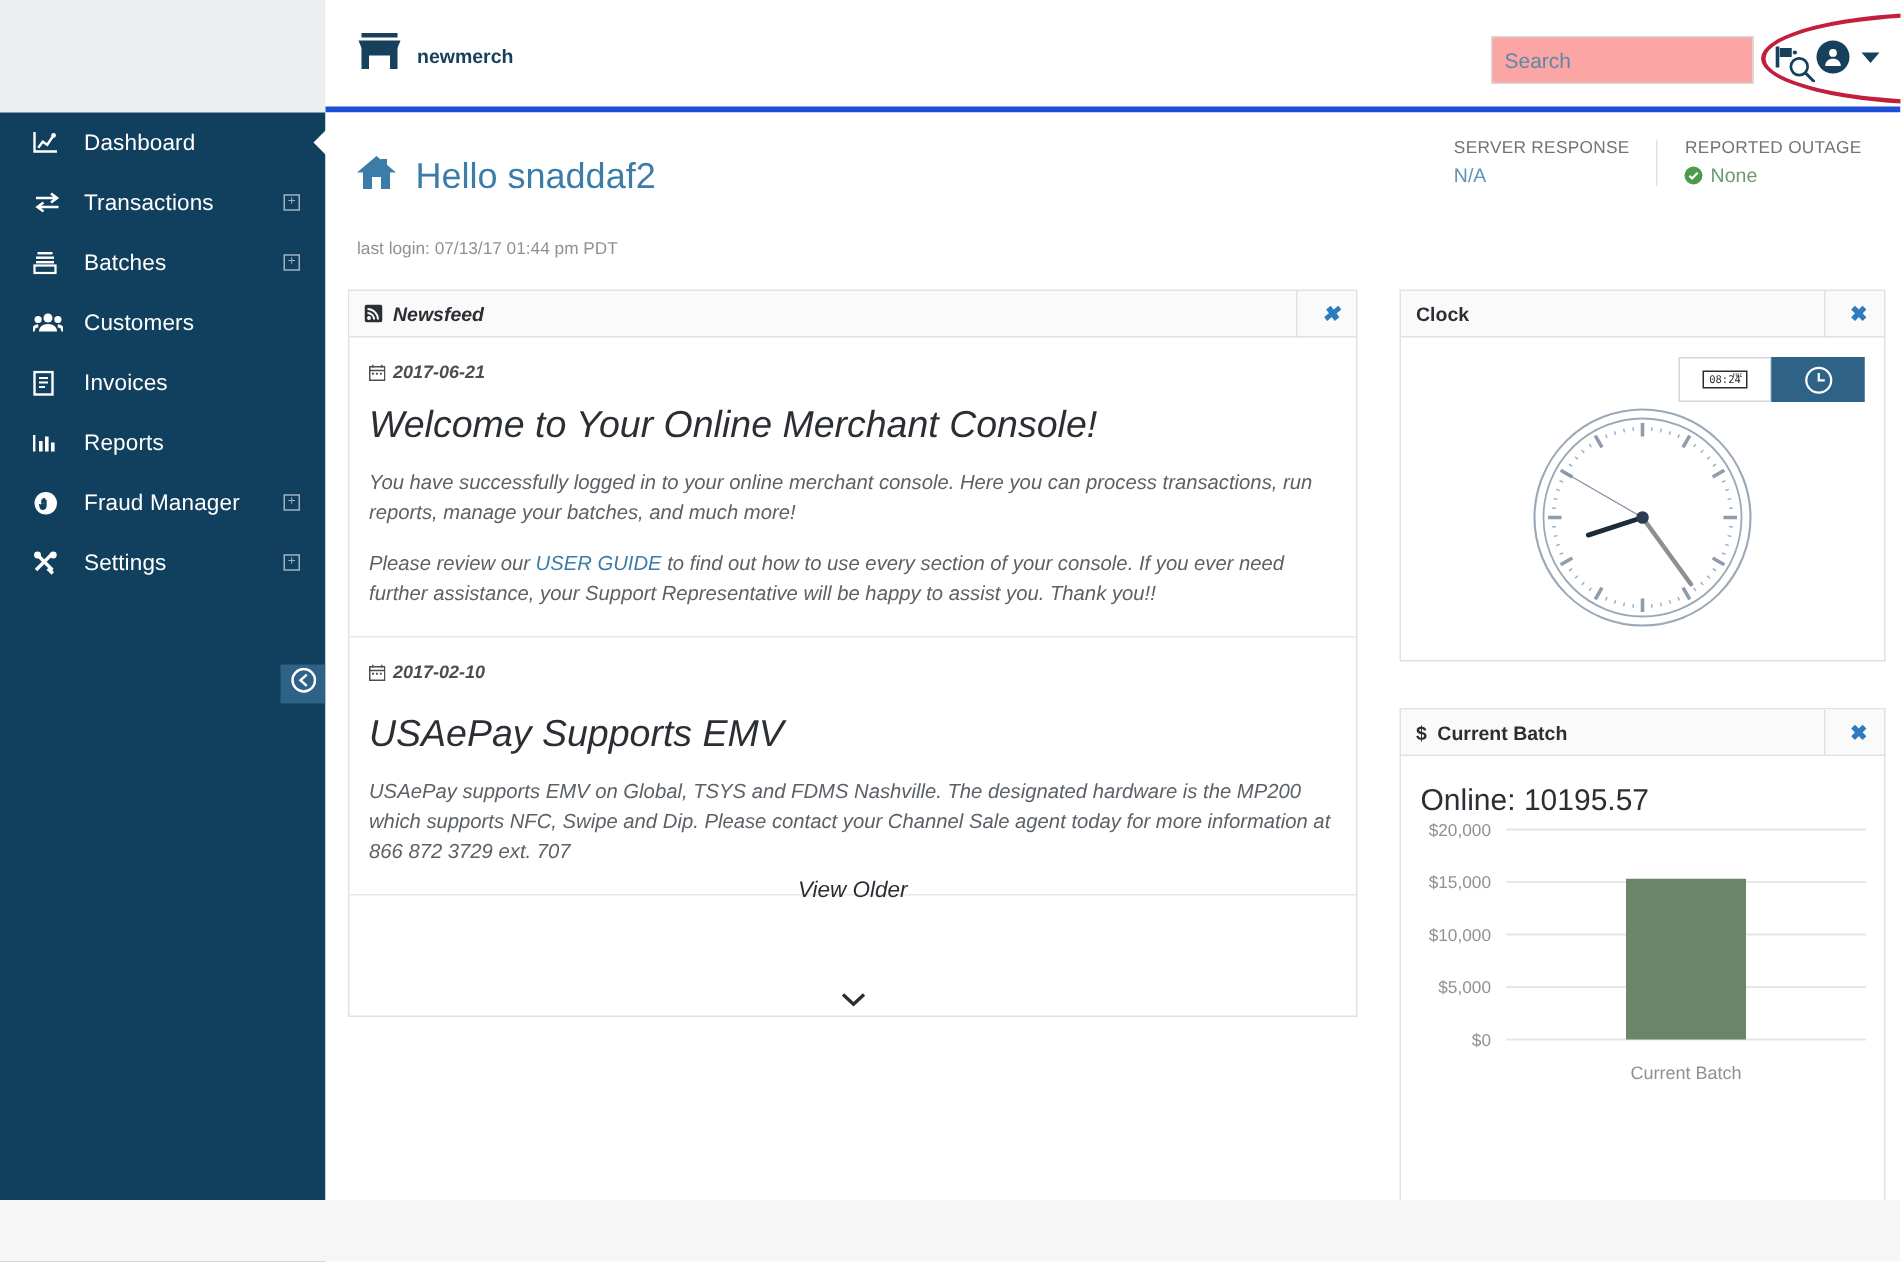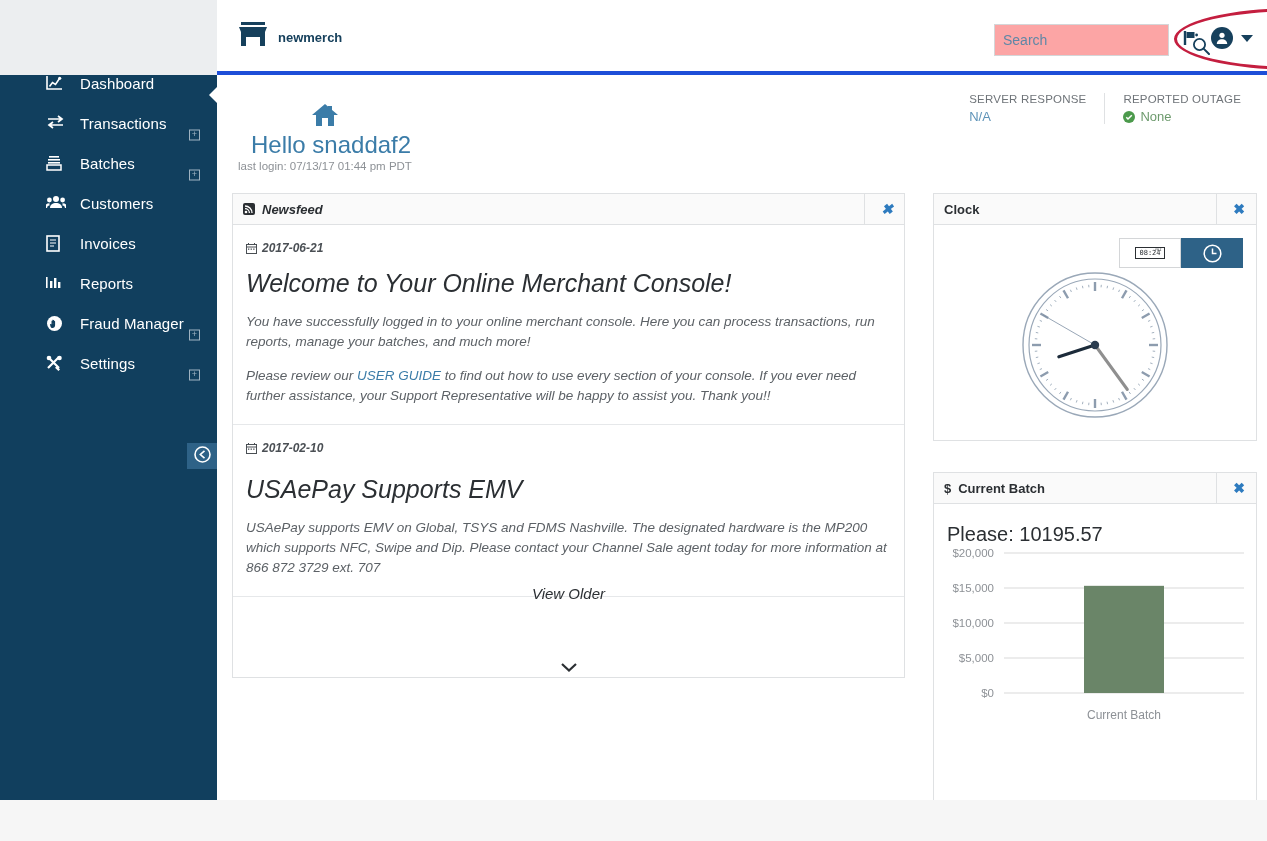--- a/index.html
+++ b/index.html
@@ -14,22 +14,22 @@
   
   #sidebar {
     position: absolute; left: 0; top: 75px; width: 217px; bottom: 0;
     background: #113f5e;
   }
   #sidebar-topgap {
     position: absolute; left: 0; top: 0; width: 217px; height: 75px;
     background: #eceef0;
   }
   .nav-item {
-    position: relative; height: 40px; display: flex; align-items: flex-start;
-    color: #ffffff; font-size: 15px; cursor: pointer; margin-left: 24px;
+    position: relative; height: 40px; display: flex; align-items: center;
+    color: #ffffff; font-size: 15px; cursor: pointer;
   }
   .nav-icon {
     width: 30px; margin-left: 22px; display: flex; align-items: center;
     justify-content: flex-start; color: #fff;
   }
   .nav-label { margin-left: 4px; letter-spacing: .1px; }
   .nav-plus {
     position: absolute; right: 17px; top: 50%; transform: translateY(-50%);
     width: 11px; height: 11px; border: 1px solid #9fb3c2; color: #9fb3c2;
     font-size: 9px; line-height: 9px; text-align: center;
@@ -79,21 +79,21 @@
     margin-left: 8px; width: 0; height: 0; border-left: 6px solid transparent;
     border-right: 6px solid transparent; border-top: 7px solid #16405c;
   }
   #search-highlight {
     position: absolute; left: 957px; top: 8px; width: 248px; height: 62px;
     border: 3px solid #c41e3f; border-radius: 50%; pointer-events: none;
   }
 
   
   #main { position: absolute; left: 217px; top: 75px; right: 0; bottom: 0; background:#fff; }
-  #greet-row { position: absolute; left: 21px; top: 28px; display: flex; align-items: center; flex-direction: column; }
+  #greet-row { position: absolute; left: 21px; top: 28px; display: flex; align-items: center; }
   #greet-text { margin-left: 13px; font-size: 24px; color: #3b7ca8; }
   #last-login {
     position: absolute; left: 21px; top: 85px; font-size: 11.5px; color: #8d9196;
   }
   #status-wrap { position: absolute; right: 8px; top: 18px; display: flex; }
   .status-box { padding: 0 18px; }
   .status-box + .status-box { border-left: 1px solid #dfe1e3; }
   .status-label { font-size: 11.5px; color: #6f7479; letter-spacing: .2px; }
   .status-value { font-size: 13px; color: #5e93b8; margin-top: 4px; display:flex; align-items:center; }
   .status-value.ok { color: #6d9a6d; }
@@ -498,21 +498,21 @@
 
   <div class="panel" id="batch-panel">
     <div class="panel-head">
       <span class="panel-title">
         <span class="ptitle-icon">$</span>
         <span>Current Batch</span>
       </span>
       <span class="panel-close">✖</span>
     </div>
     <div id="batch-total">
-      <span>Please:</span>
+      <span>Online:</span>
       <span>10195.57</span>
     </div>
     <div id="chart-area">
       <svg id="batch-chart" width="324" height="200" viewBox="0 0 324 200">
           <line x1="70" x2="310" y1="8" y2="8" stroke="#e6e6e6" stroke-width="1.4"></line>
           <text x="60" y="12" text-anchor="end" font-family="&quot;Liberation Sans&quot;, sans-serif" font-size="11.5" fill="#8d9196">$20,000</text>
           <line x1="70" x2="310" y1="43" y2="43" stroke="#e6e6e6" stroke-width="1.4"></line>
           <text x="60" y="47" text-anchor="end" font-family="&quot;Liberation Sans&quot;, sans-serif" font-size="11.5" fill="#8d9196">$15,000</text>
           <line x1="70" x2="310" y1="78" y2="78" stroke="#e6e6e6" stroke-width="1.4"></line>
           <text x="60" y="82" text-anchor="end" font-family="&quot;Liberation Sans&quot;, sans-serif" font-size="11.5" fill="#8d9196">$10,000</text>

